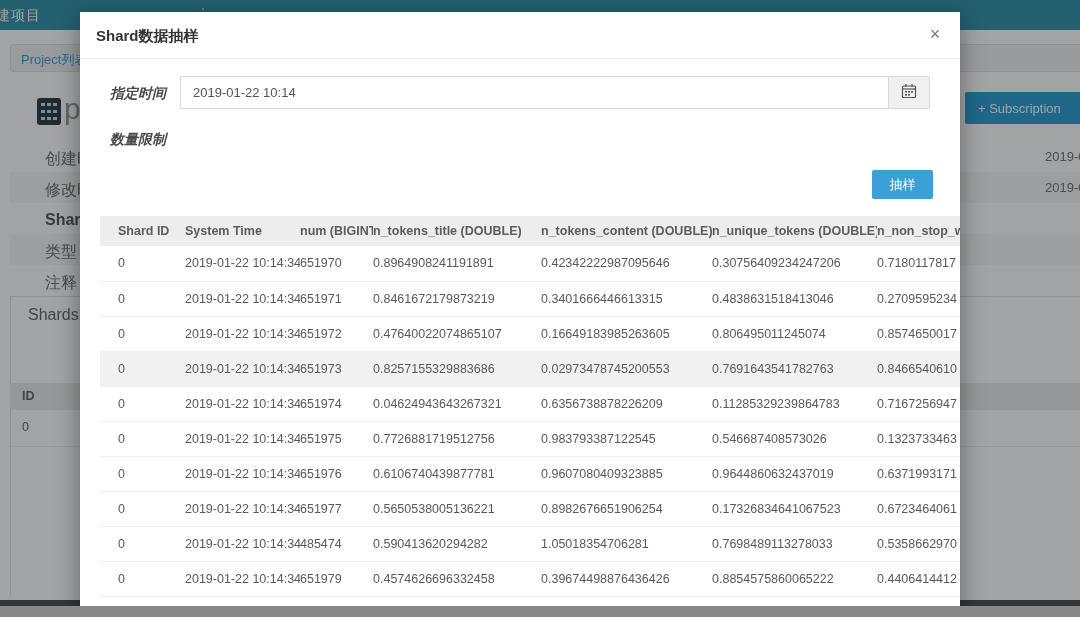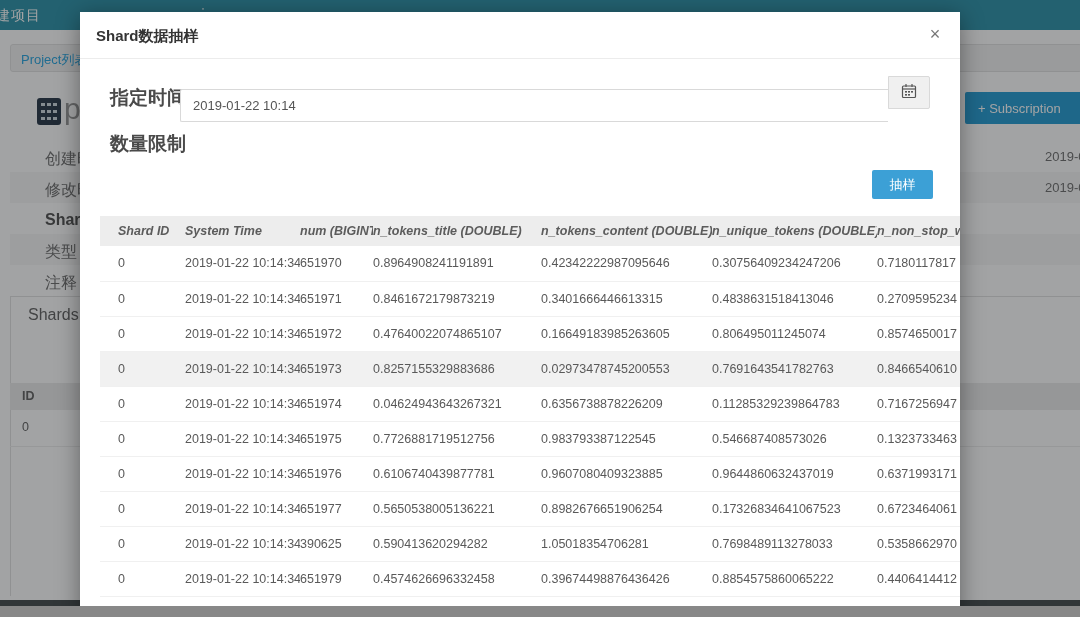--- a/index.html
+++ b/index.html
@@ -31,33 +31,33 @@
   .footer-bar { position:absolute; top:600px; left:0; right:0; bottom:0; background:#494f52; }
 
   
   .dim-overlay { position:absolute; inset:0; background:rgba(10,14,16,0.38); }
 
   
   .modal { position:absolute; left:80px; top:12px; width:880px; height:608px; background:#fff; box-shadow:0 4px 22px rgba(0,0,0,0.4); }
   .modal-header { position:relative; height:47px; border-bottom:1px solid #ececec; }
   .modal-title { position:absolute; left:16px; top:15px; font-size:15px; font-weight:700; color:#333; }
   .modal-close { position:absolute; right:14px; top:11px; width:22px; height:22px; border:none; background:transparent; font-size:18px; line-height:22px; color:#777; cursor:pointer; }
-  .form-label { position:absolute; left:30px; font-size:19px; font-weight:600; color:#4a4a4a; }
+  .form-label { position:absolute; left:30px; font-size:14px; font-weight:600; color:#4a4a4a;font-style:italic; }
   .lbl-time { top:73px; }
   .lbl-limit { top:119px; }
-  .text-input { position:absolute; left:100px; width:750px; height:33px; border:1px solid #d9d9d9; border-radius:2px; font-size:13px; color:#555; padding:0 12px; font-family:"Liberation Sans", sans-serif; background:#fff;margin-top:13px; }
+  .text-input { position:absolute; left:100px; width:750px; height:33px; border:1px solid #d9d9d9; border-radius:2px; font-size:13px; color:#555; padding:0 12px; font-family:"Liberation Sans", sans-serif; background:#fff; }
   .inp-time { top:64px; width:708px; border-right:none; border-radius:2px 0 0 2px; }
   .inp-limit { top:110px; }
   .input-addon { position:absolute; left:808px; top:64px; width:42px; height:33px; background:#f0f0f0; border:1px solid #d9d9d9; border-radius:0 2px 2px 0; display:flex; align-items:center; justify-content:center; cursor:pointer; }
   .sample-btn { position:absolute; left:792px; top:158px; width:61px; height:29px; background:#3ca0d6; border:none; border-radius:2px; color:#fff; font-size:13px; cursor:pointer; }
 
   .table-clip { position:absolute; left:20px; top:204px; width:860px; height:384px; overflow:hidden; }
   table.sample { border-collapse:collapse; table-layout:fixed; width:1000px; }
   table.sample th, table.sample td { text-align:left; font-size:12.5px; padding:0; white-space:nowrap; overflow:hidden; }
-  table.sample th { height:30px; background:#ededed; color:#5c5c5c; font-weight:600;font-style:italic; }
+  table.sample th { height:30px; background:#ededed; color:#5c5c5c; font-weight:600; }
   table.sample td { height:35px; color:#595959; border-bottom:1px solid #f0f0f0; }
   table.sample tr > *:first-child { padding-left:18px; }
   table.sample tbody tr.hovered td { background:#f1f1f1; }
   col.c1{width:85px} col.c2{width:115px} col.c3{width:73px} col.c4{width:168px}
   col.c5{width:171px} col.c6{width:165px} col.c7{width:223px}
 
   .hscroll-track { position:absolute; left:0; right:0; top:599px; height:9px; background:#fbfbfb; border-top:1px solid #dfe7ec; }
   .hscroll-thumb { position:absolute; left:2px; top:1px; width:136px; height:7px; background:#b9c9d5; border-radius:4px; cursor:pointer; }
 </style>
 </head>
@@ -247,21 +247,21 @@
               <td>2019-01-22 10:14:34</td>
               <td>651977</td>
               <td>0.5650538005136221</td>
               <td>0.8982676651906254</td>
               <td>0.17326834641067523</td>
               <td>0.6723464061</td>
             </tr>
             <tr>
               <td>0</td>
               <td>2019-01-22 10:14:34</td>
-              <td>390625</td>
+              <td>485474</td>
               <td>0.590413620294282</td>
               <td>1.05018354706281</td>
               <td>0.7698489113278033</td>
               <td>0.5358662970</td>
             </tr>
             <tr>
               <td>0</td>
               <td>2019-01-22 10:14:34</td>
               <td>651979</td>
               <td>0.4574626696332458</td>

